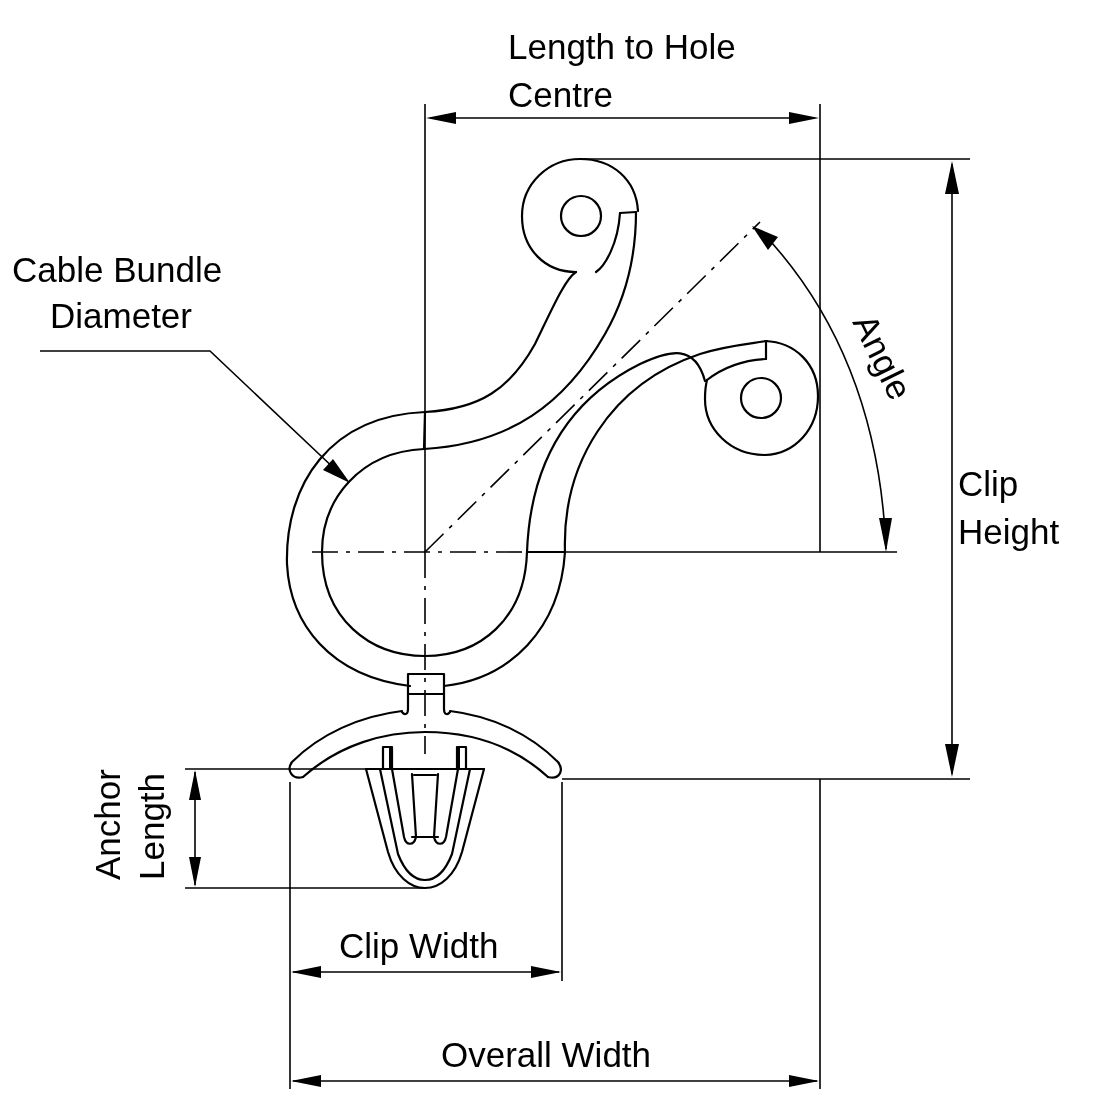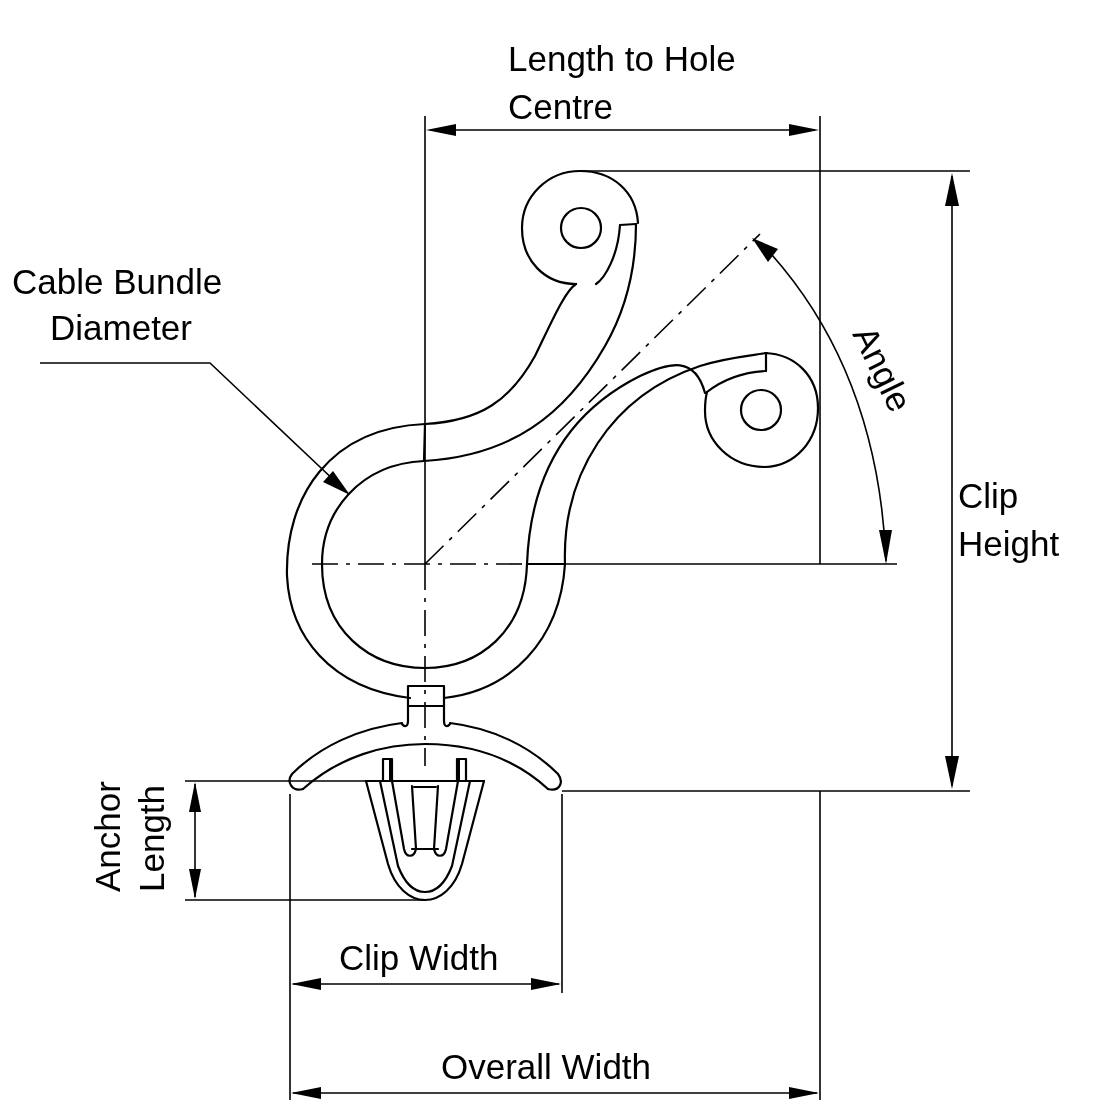--- a/index.html
+++ b/index.html
@@ -1,17 +1,17 @@
 <!DOCTYPE html>
 <html><head>
 <meta charset="utf-8">
 <style>
   html, body { margin: 0; padding: 0; background: #ffffff; }
   body { width: 1100px; height: 1100px; position: relative; overflow: hidden; }
-  #stage { position: absolute; left: 0; top: 16px; width: 1100px; height: 1064px; }
+  #stage { position: absolute; left: 0; top: 4px; width: 1100px; height: 1064px; }
   svg { display: block; }
   .ln { stroke: #000; stroke-width: 2.2; fill: none; stroke-linecap: round; stroke-linejoin: round; }
   .thin { stroke: #000; stroke-width: 1.6; fill: none; }
   .dash { stroke: #000; stroke-width: 1.6; fill: none; stroke-dasharray: 26 8 4 8; }
   .arrow { fill: #000; stroke: none; }
   .lbl { font-family: "Liberation Sans", sans-serif; font-size: 35px; fill: #000; }
 </style>
 </head>
 <body>
 

